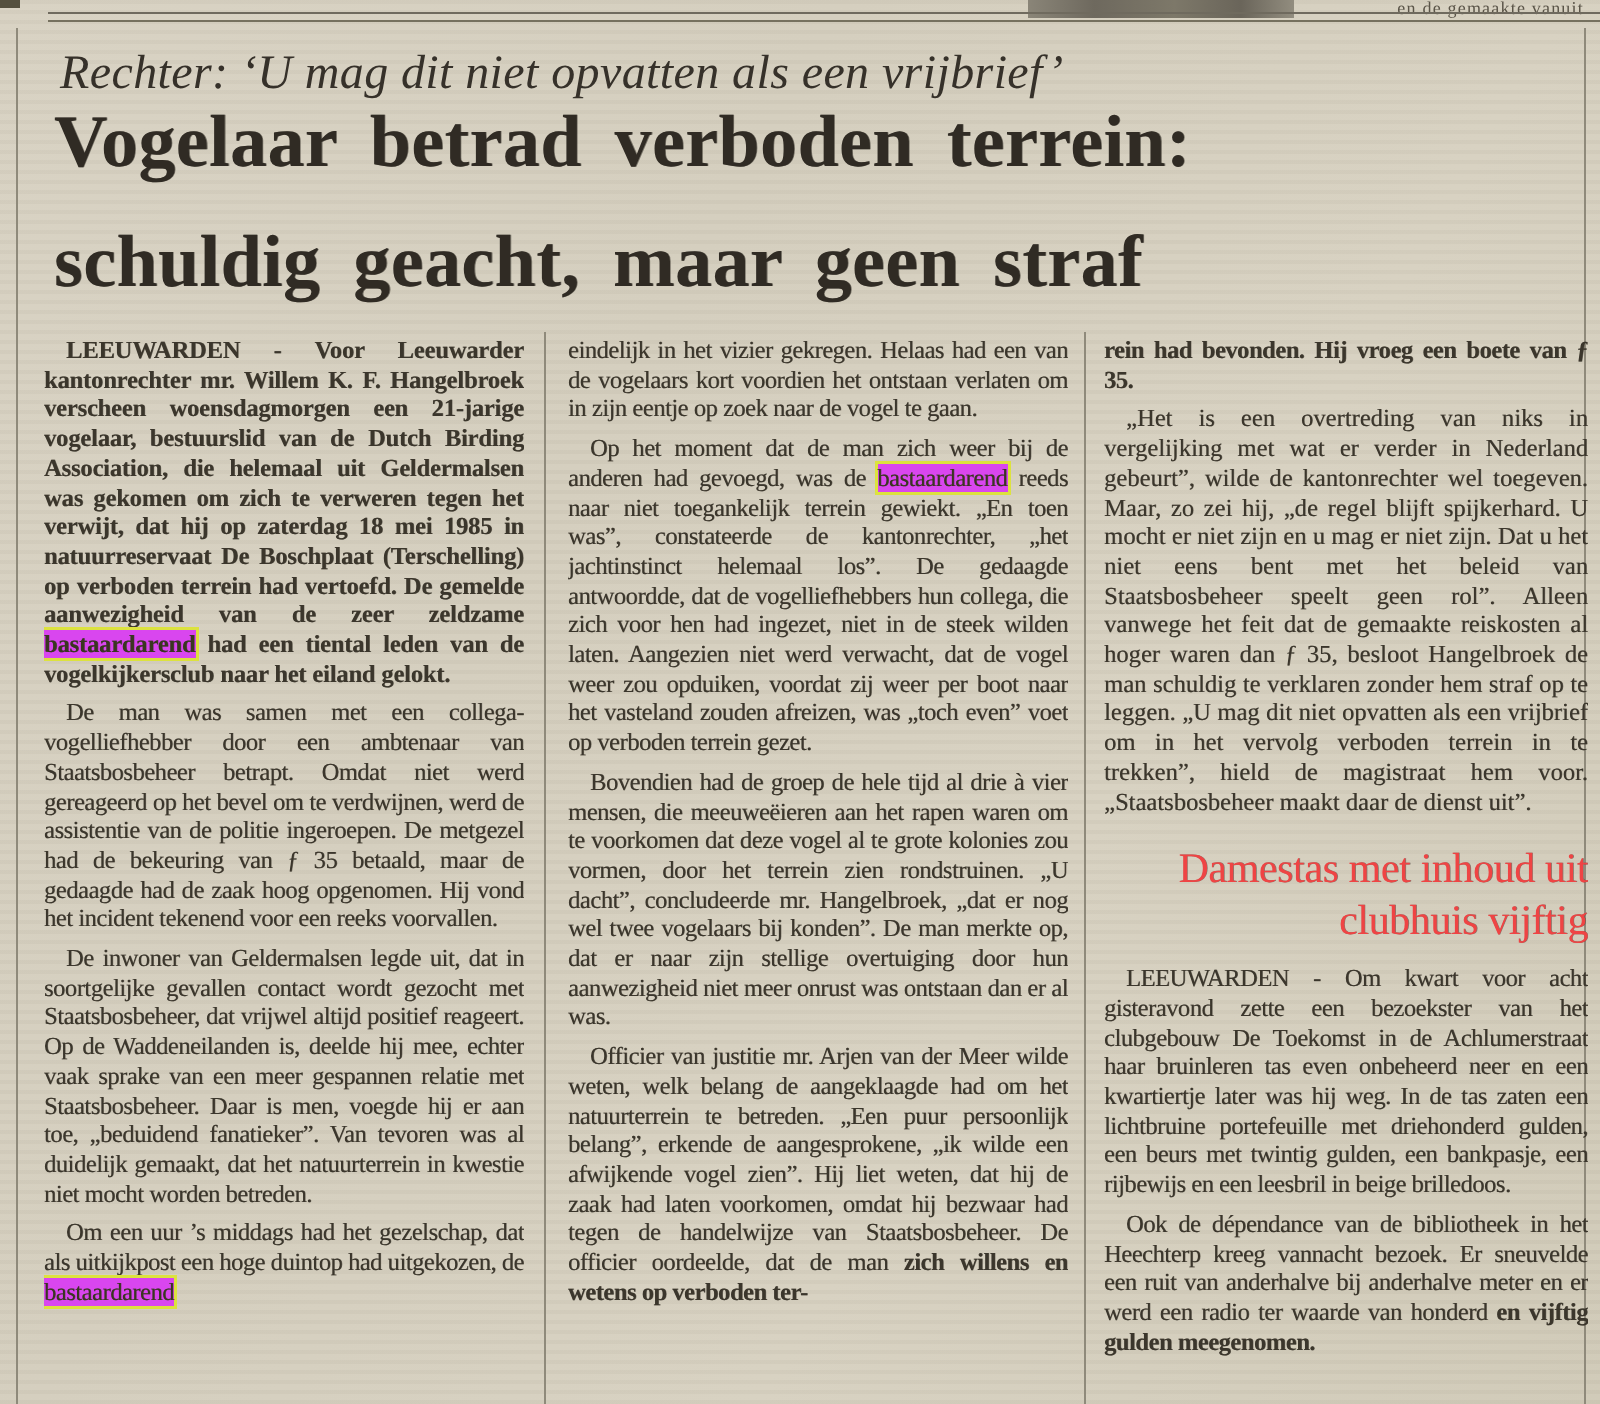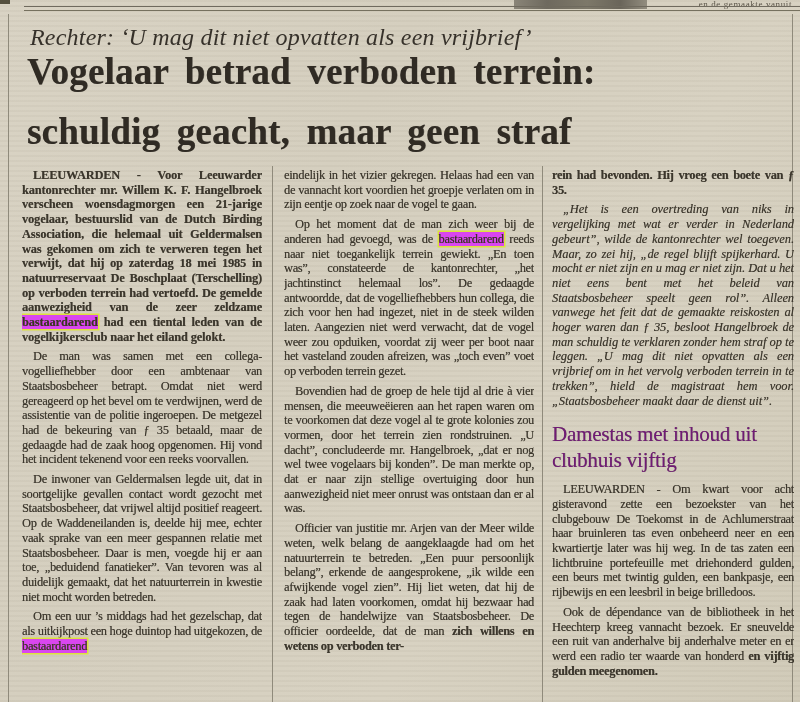--- a/index.html
+++ b/index.html
@@ -29,26 +29,26 @@
   .col{position:absolute;top:168px;height:534px;overflow:hidden;
     font-size:12.3px;line-height:14.7px;letter-spacing:-0.25px;
     text-align:justify;text-shadow:.25px 0 0 rgba(59,54,44,.6)}
   #col-0{left:22px;width:240px}
   #col-1{left:284px;width:250px}
   #col-2{left:552px;width:242px}
   .para{margin:0;padding:0;text-indent:11px}
   .para + .para{margin-top:5px}
   .para.lead{font-weight:bold;letter-spacing:-0.1px}
   .para.noindent{text-indent:0}
-  .para.italic{font-style:italic;letter-spacing:0}
+  .para.italic{letter-spacing:0}
   .para.bold{font-weight:bold}
   .seg-bold{font-weight:bold}
   .hl{background:#d946ef;box-shadow:0 0 0 1.5px #dce23e;color:#3a3620}
   .sub-headline{font-size:21px;line-height:26px;letter-spacing:-0.2px;
-    color:#701a75;text-align:left;text-indent:0;margin:13px 0 9px 0;
+    color:#ef4444;text-align:right;text-indent:0;margin:13px 0 9px 0;
     text-shadow:.35px 0 0 rgba(47,42,35,.5);white-space:nowrap}
 </style>
 </head>
 <body>
 
 <div class="top-corner"></div>
 <div class="top-photo"></div>
 <div class="top-text">en de gemaakte vanuit</div>
 <div class="top-double-line"></div>
 
@@ -61,21 +61,21 @@
 <div class="headline l1">Vogelaar betrad verboden terrein:</div>
 <div class="headline l2">schuldig geacht, maar geen straf</div>
 
 <div class="col" id="col-0">
     <p class="para lead"><span>LEEUWARDEN - Voor Leeuwarder kantonrechter mr. Willem K. F. Hangelbroek verscheen woensdagmorgen een 21-jarige vogelaar, bestuurslid van de Dutch Birding Association, die helemaal uit Geldermalsen was gekomen om zich te verweren tegen het verwijt, dat hij op zaterdag 18 mei 1985 in natuurreservaat De Boschplaat (Terschelling) op verboden terrein had vertoefd. De gemelde aanwezigheid van de zeer zeldzame </span><span class="hl">bastaardarend</span><span> had een tiental leden van de vogelkijkersclub naar het eiland gelokt.</span></p>
     <p class="para normal"><span>De man was samen met een collega-vogelliefhebber door een ambtenaar van Staatsbosbeheer betrapt. Omdat niet werd gereageerd op het bevel om te verdwijnen, werd de assistentie van de politie ingeroepen. De metgezel had de bekeuring van ƒ 35 betaald, maar de gedaagde had de zaak hoog opgenomen. Hij vond het incident tekenend voor een reeks voorvallen.</span></p>
     <p class="para normal"><span>De inwoner van Geldermalsen legde uit, dat in soortgelijke gevallen contact wordt gezocht met Staatsbosbeheer, dat vrijwel altijd positief reageert. Op de Waddeneilanden is, deelde hij mee, echter vaak sprake van een meer gespannen relatie met Staatsbosbeheer. Daar is men, voegde hij er aan toe, „beduidend fanatieker”. Van tevoren was al duidelijk gemaakt, dat het natuurterrein in kwestie niet mocht worden betreden.</span></p>
     <p class="para normal"><span>Om een uur ’s middags had het gezelschap, dat als uitkijkpost een hoge duintop had uitgekozen, de </span><span class="hl">bastaardarend</span></p>
   </div>
 <div class="col" id="col-1">
-    <p class="para normal noindent"><span>eindelijk in het vizier gekregen. Helaas had een van de vannacht kort voordien het groepje verlaten om in zijn eentje op zoek naar de vogel te gaan.</span></p>
+    <p class="para normal noindent"><span>eindelijk in het vizier gekregen. Helaas had een van de vogelaars kort voordien het ontstaan verlaten om in zijn eentje op zoek naar de vogel te gaan.</span></p>
     <p class="para normal"><span>Op het moment dat de man zich weer bij de anderen had gevoegd, was de </span><span class="hl">bastaardarend</span><span> reeds naar niet toegankelijk terrein gewiekt. „En toen was”, constateerde de kantonrechter, „het jachtinstinct helemaal los”. De gedaagde antwoordde, dat de vogelliefhebbers hun collega, die zich voor hen had ingezet, niet in de steek wilden laten. Aangezien niet werd verwacht, dat de vogel weer zou opduiken, voordat zij weer per boot naar het vasteland zouden afreizen, was „toch even” voet op verboden terrein gezet.</span></p>
     <p class="para normal"><span>Bovendien had de groep de hele tijd al drie à vier mensen, die meeuweëieren aan het rapen waren om te voorkomen dat deze vogel al te grote kolonies zou vormen, door het terrein zien rondstruinen. „U dacht”, concludeerde mr. Hangelbroek, „dat er nog wel twee vogelaars bij konden”. De man merkte op, dat er naar zijn stellige overtuiging door hun aanwezigheid niet meer onrust was ontstaan dan er al was.</span></p>
     <p class="para normal"><span>Officier van justitie mr. Arjen van der Meer wilde weten, welk belang de aangeklaagde had om het natuurterrein te betreden. „Een puur persoonlijk belang”, erkende de aangesprokene, „ik wilde een afwijkende vogel zien”. Hij liet weten, dat hij de zaak had laten voorkomen, omdat hij bezwaar had tegen de handelwijze van Staatsbosbeheer. De officier oordeelde, dat de man </span><span class="seg-bold">zich willens en wetens op verboden ter-</span></p>
   </div>
 <div class="col" id="col-2">
     <p class="para bold noindent"><span>rein had bevonden. Hij vroeg een boete van ƒ 35.</span></p>
     <p class="para italic"><span>„Het is een overtreding van niks in vergelijking met wat er verder in Nederland gebeurt”, wilde de kantonrechter wel toegeven. Maar, zo zei hij, „de regel blijft spijkerhard. U mocht er niet zijn en u mag er niet zijn. Dat u het niet eens bent met het beleid van Staatsbosbeheer speelt geen rol”. Alleen vanwege het feit dat de gemaakte reiskosten al hoger waren dan ƒ 35, besloot Hangelbroek de man schuldig te verklaren zonder hem straf op te leggen. „U mag dit niet opvatten als een vrijbrief om in het vervolg verboden terrein in te trekken”, hield de magistraat hem voor. „Staatsbosbeheer maakt daar de dienst uit”.</span></p>
     <div class="sub-headline">
       <div>Damestas met inhoud uit</div>
       <div>clubhuis vijftig</div>

